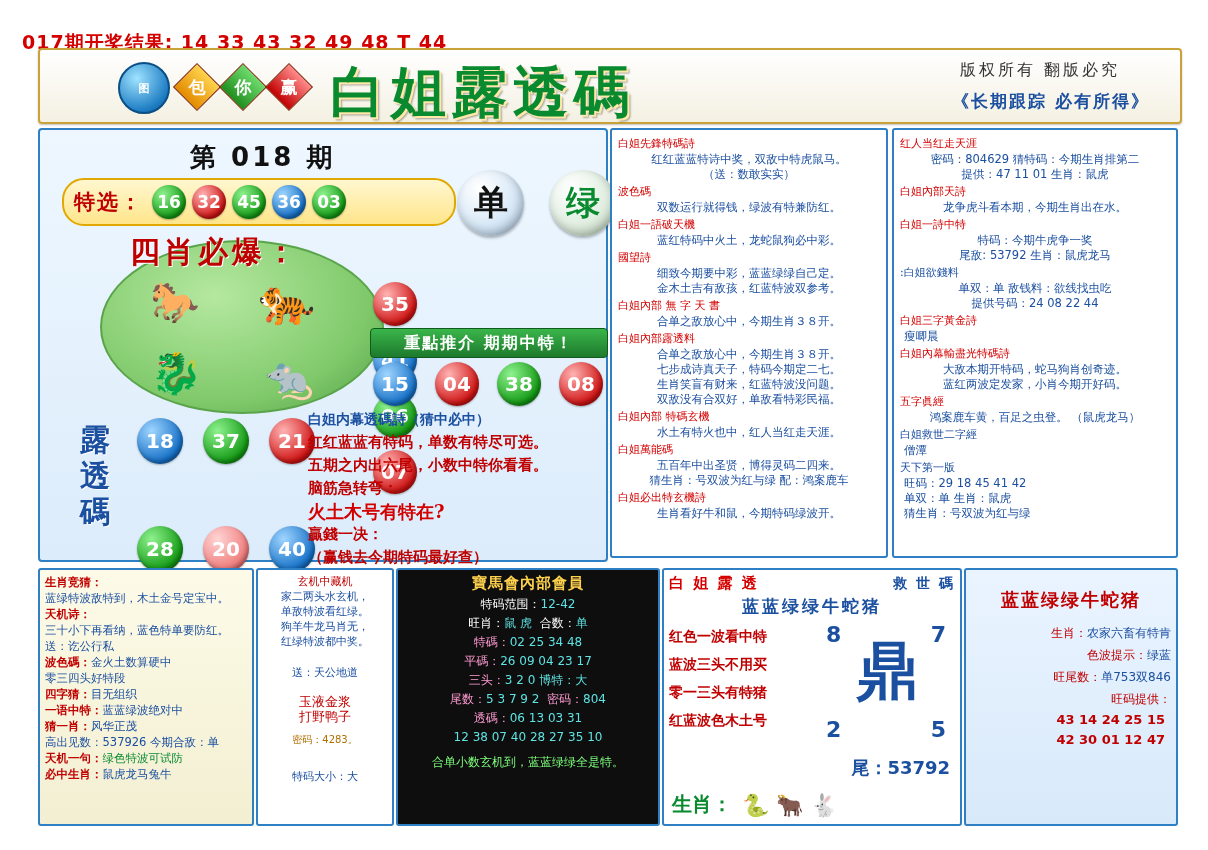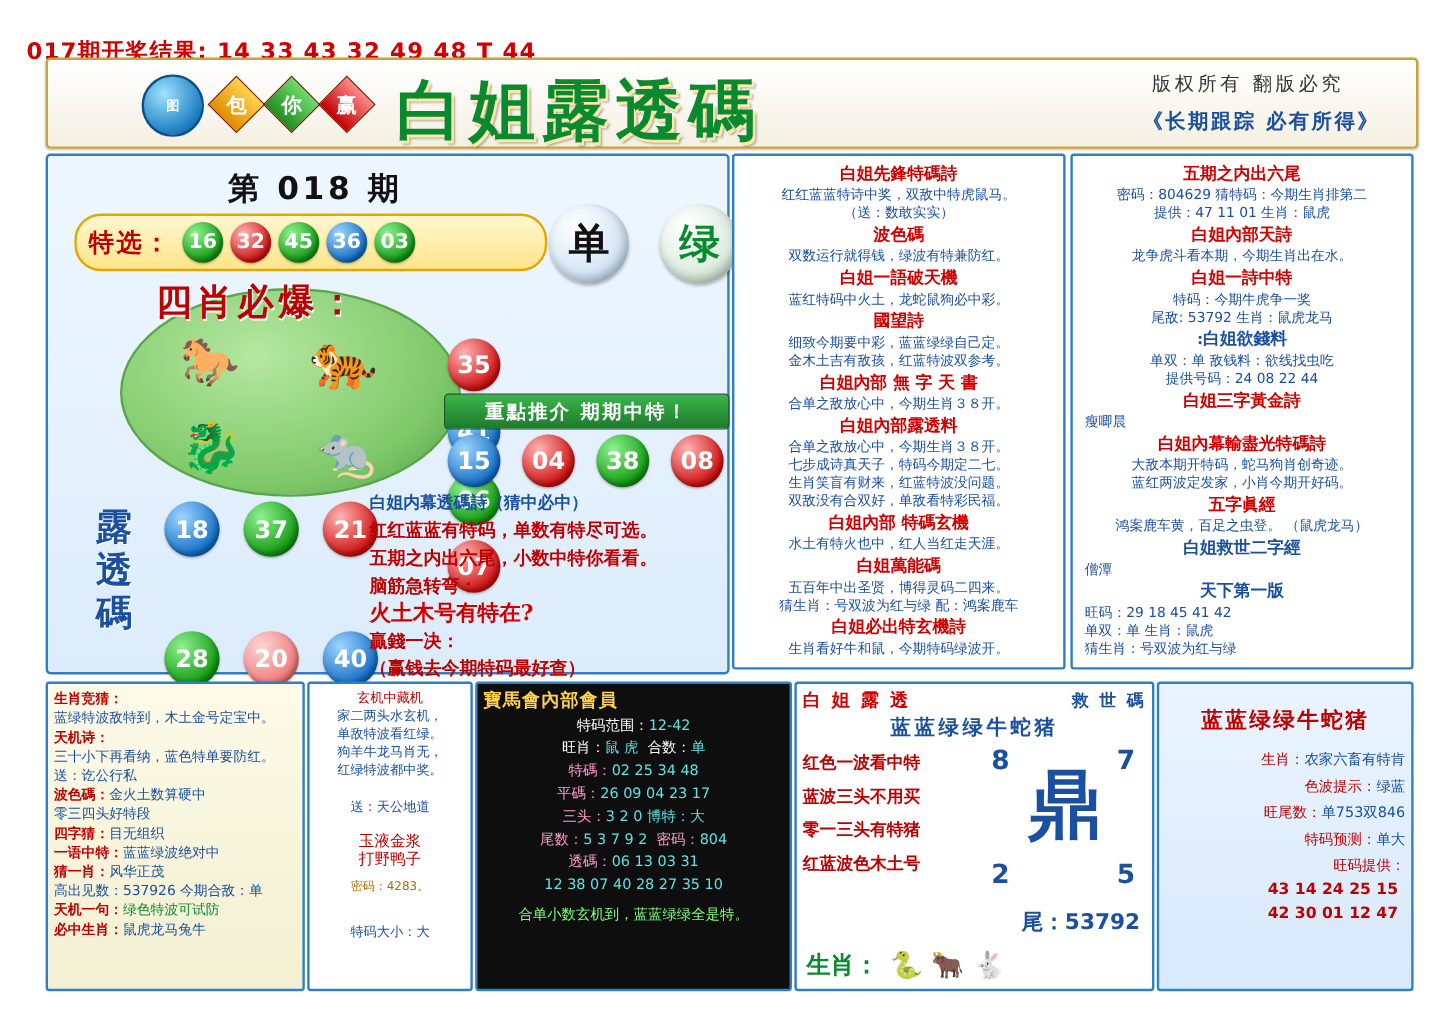--- a/index.html
+++ b/index.html
@@ -145,21 +145,21 @@
     position:absolute;left:610px;top:128px;width:278px;height:430px;
     background:#fff;border:2px solid #2f7fc4;border-radius:3px;
     padding:4px 6px;box-sizing:border-box;overflow:hidden;
   }
   .right-panel{
     position:absolute;left:892px;top:128px;width:286px;height:430px;
     background:#fff;border:2px solid #2f7fc4;border-radius:3px;
     padding:4px 6px;box-sizing:border-box;overflow:hidden;
   }
   .sec-title{
-    text-align:center;color:#d40000;font-size:14px;font-weight:bold;margin:2px 0 1px;
+    text-align:left;color:#d40000;font-size:11px;font-weight:normal;margin:2px 0 1px;
     font-family:"DejaVu Serif","Liberation Serif",serif;
   }
   .sec-title.blue{color:#1b4fa0;}
   .sec-line{
     text-align:center;color:#1b4fa0;font-size:11.5px;line-height:15px;
   }
   .sec-line.left{text-align:left;padding-left:4px;}
 
   
   .bot{position:absolute;top:568px;height:258px;border:2px solid #2f7fc4;border-radius:3px;box-sizing:border-box;}
@@ -171,21 +171,21 @@
 
   .b1line{font-size:11.5px;line-height:16px;color:#1b4fa0;}
   .b1key{color:#c00000;font-weight:bold;}
   .b1green{color:#0a8a2f;}
 
   .b2line{font-size:11px;line-height:15px;color:#1b4fa0;text-align:center;}
   .b2red{color:#c00000;}
   .b2gold{color:#b07000;}
 
   .b3title{
-    color:#ffd24d;font-size:15px;font-weight:bold;letter-spacing:1px;margin-bottom:2px;
+    text-align:center;color:#ffd24d;font-size:15px;font-weight:bold;letter-spacing:1px;margin-bottom:2px;
   }
   .b3line{font-size:12px;line-height:19px;color:#ffe9a8;text-align:center;}
   .b3cyan{color:#5fe3e3;}
   .b3pink{color:#ff9ad1;margin-top:36px;}
   .b3green{color:#7dff7d;}
   .b3white{color:#fff;}
 
   .b4head{display:flex;justify-content:space-between;align-items:center;}
   .b4t1{color:#d40000;font-size:15px;font-weight:bold;letter-spacing:2px;}
   .b4t2{color:#1b4fa0;font-size:14px;font-weight:bold;letter-spacing:2px;}
@@ -335,21 +335,21 @@
       <div class="sec-line">猜生肖：号双波为红与绿    配：鸿案鹿车</div>
       </div>
     <div>
         <div class="sec-title">白姐必出特玄機詩</div>
       <div class="sec-line">生肖看好牛和鼠，今期特码绿波开。</div>
       </div>
   </div>
 
   <div class="right-panel">
     <div>
-        <div class="sec-title">五期之内出六尾</div>
+        <div class="sec-title">红人当红走天涯</div>
       <div class="sec-line">密码：804629  猜特码：今期生肖排第二</div>
       <div class="sec-line">提供：47 11 01 生肖：鼠虎</div>
       </div>
     <div>
         <div class="sec-title">白姐內部天詩</div>
       <div class="sec-line">龙争虎斗看本期，今期生肖出在水。</div>
       </div>
     <div>
         <div class="sec-title">白姐一詩中特</div>
       <div class="sec-line">特码：今期牛虎争一奖</div>
@@ -449,19 +449,18 @@
     <div class="b4tail"><span>尾：</span><span>53792</span></div>
     <div class="b4zodiac">生肖：</div>
     <div class="b4icons">🐍 🐂 🐇</div>
   </div>
 
   <div class="bot bot5">
     <div class="b5title">蓝蓝绿绿牛蛇猪</div>
     <div class="b5line"><span class="k">生肖：</span><span>农家六畜有特肯</span></div>
     <div class="b5line"><span class="k">色波提示：</span><span>绿蓝</span></div>
     <div class="b5line"><span class="k">旺尾数：</span><span>单753双846</span></div>
-    <div class="b5line"><span class="k">特码预测：</span><span>单大</span></div>
     <div class="b5line"><span class="k">旺码提供：</span></div>
     <div class="b5nums">43  14  24  25  15</div>
     <div class="b5nums">42  30  01  12  47</div>
   </div>
 
 </div>
 
 </body></html>

